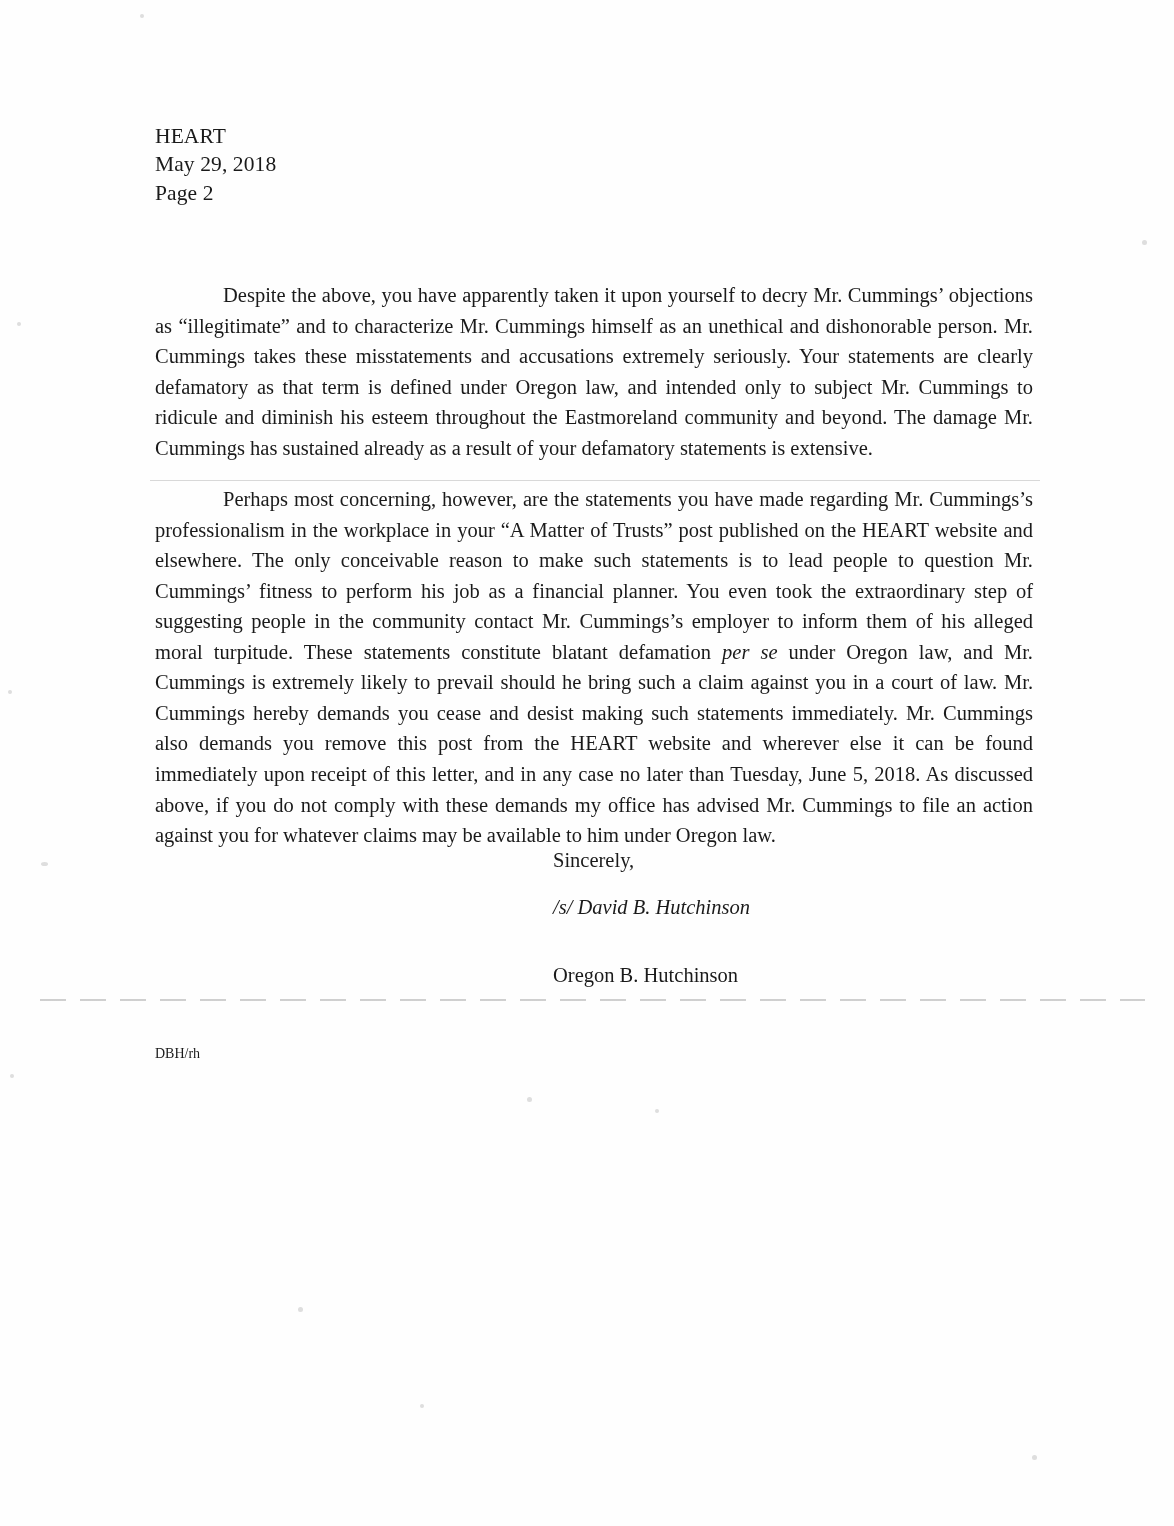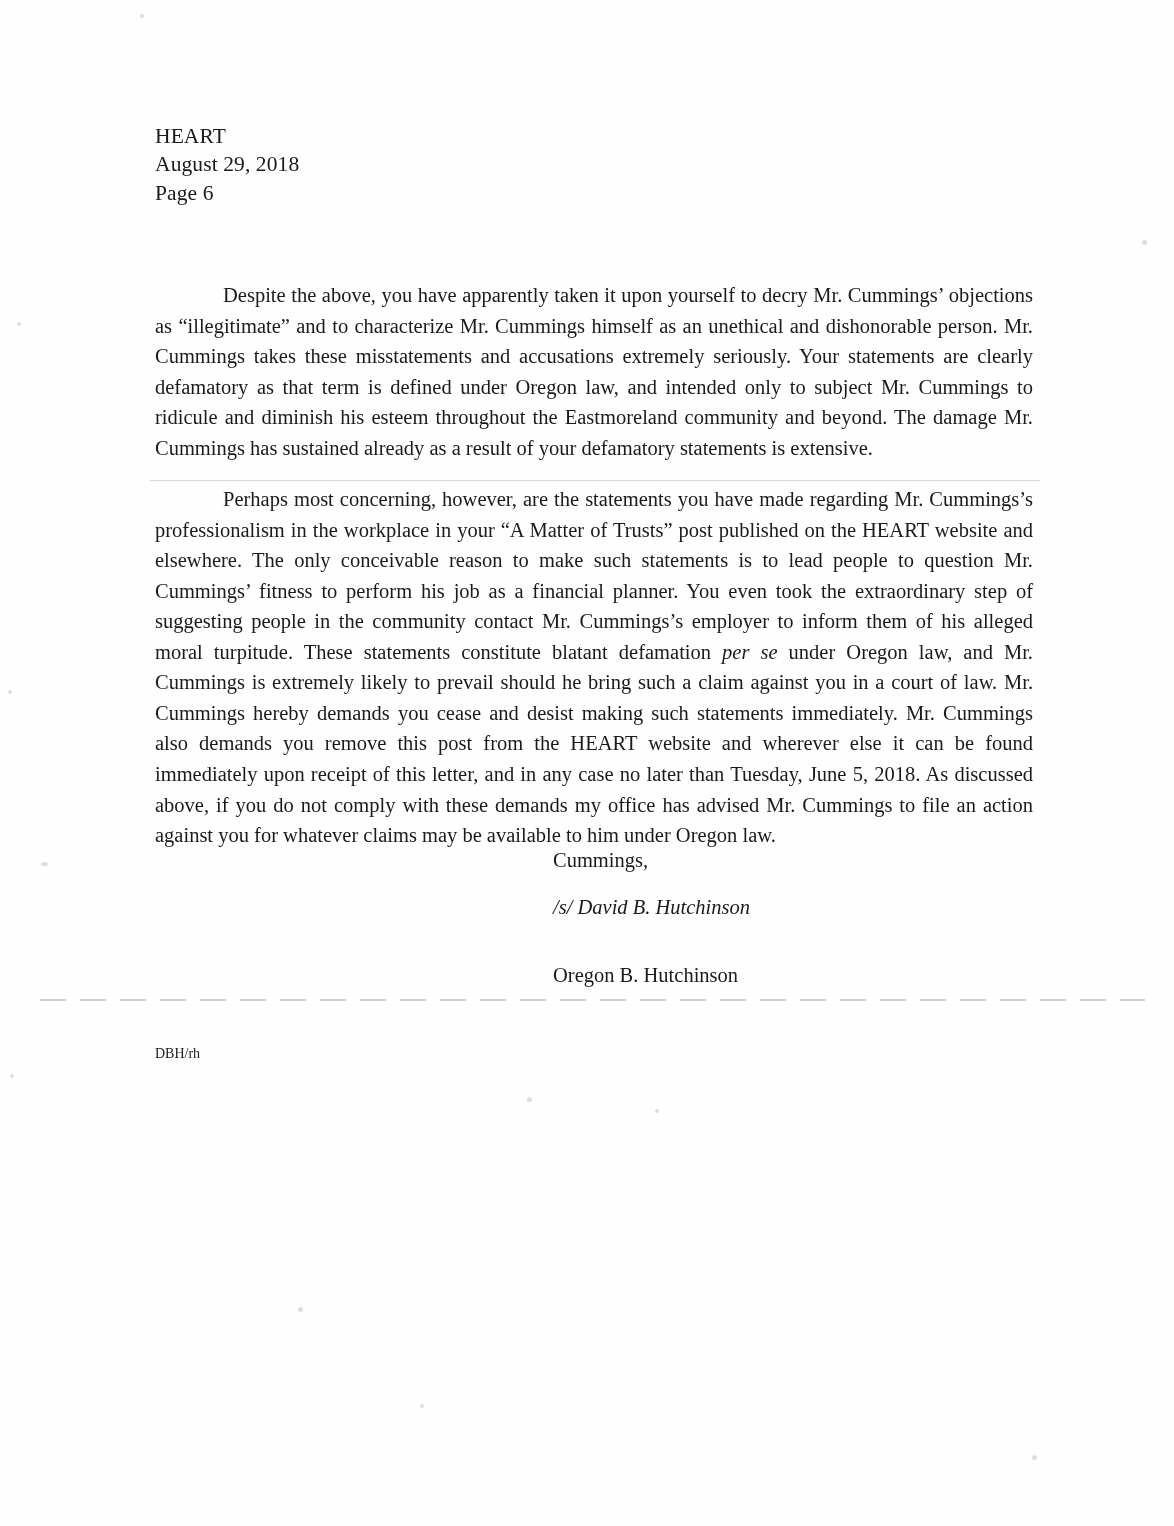--- a/index.html
+++ b/index.html
@@ -106,31 +106,31 @@
 </style>
 </head>
 <body>
 
 <div class="scan-page"></div>
 
 <div class="letter">
 
   <div class="header-block">
     <div>HEART</div>
-    <div>August 29, 2018</div>
-    <div>Page 6</div>
+    <div>May 29, 2018</div>
+    <div>Page 2</div>
   </div>
 
   <div class="body-block">
     <p class="para" id="p0">Despite the above, you have apparently taken it upon yourself to decry Mr. Cummings’ objections as “illegitimate” and to characterize Mr. Cummings himself as an unethical and dishonorable person. Mr. Cummings takes these misstatements and accusations extremely seriously. Your statements are clearly defamatory as that term is defined under Oregon law, and intended only to subject Mr. Cummings to ridicule and diminish his esteem throughout the Eastmoreland community and beyond. The damage Mr. Cummings has sustained already as a result of your defamatory statements is extensive.</p>
     <p class="para" id="p1">Perhaps most concerning, however, are the statements you have made regarding Mr. Cummings’s professionalism in the workplace in your “A Matter of Trusts” post published on the HEART website and elsewhere. The only conceivable reason to make such statements is to lead people to question Mr. Cummings’ fitness to perform his job as a financial planner. You even took the extraordinary step of suggesting people in the community contact Mr. Cummings’s employer to inform them of his alleged moral turpitude. These statements constitute blatant defamation <em class="lat">per se</em> under Oregon law, and Mr. Cummings is extremely likely to prevail should he bring such a claim against you in a court of law. Mr. Cummings hereby demands you cease and desist making such statements immediately. Mr. Cummings also demands you remove this post from the HEART website and wherever else it can be found immediately upon receipt of this letter, and in any case no later than <strong class="b">Tuesday, June 5, 2018</strong>. As discussed above, if you do not comply with these demands my office has advised Mr. Cummings to file an action against you for whatever claims may be available to him under Oregon law.</p>
   </div>
 
   <div class="closing">
-    <div>Cummings,</div>
+    <div>Sincerely,</div>
     <div class="sig-line">/s/ David B. Hutchinson</div>
     <div class="sig-name">Oregon B. Hutchinson</div>
   </div>
 
   <div class="initials">DBH/rh</div>
 
   <div class="artifact-line" style="left:150px; top:480px; width:890px;"></div>
   <div class="artifact-line dashed" style="left:40px; top:999px; width:1105px;"></div>
 
   <div class="scan-speck" style="left:140px;top:14px;width:4px;height:4px;"></div>

